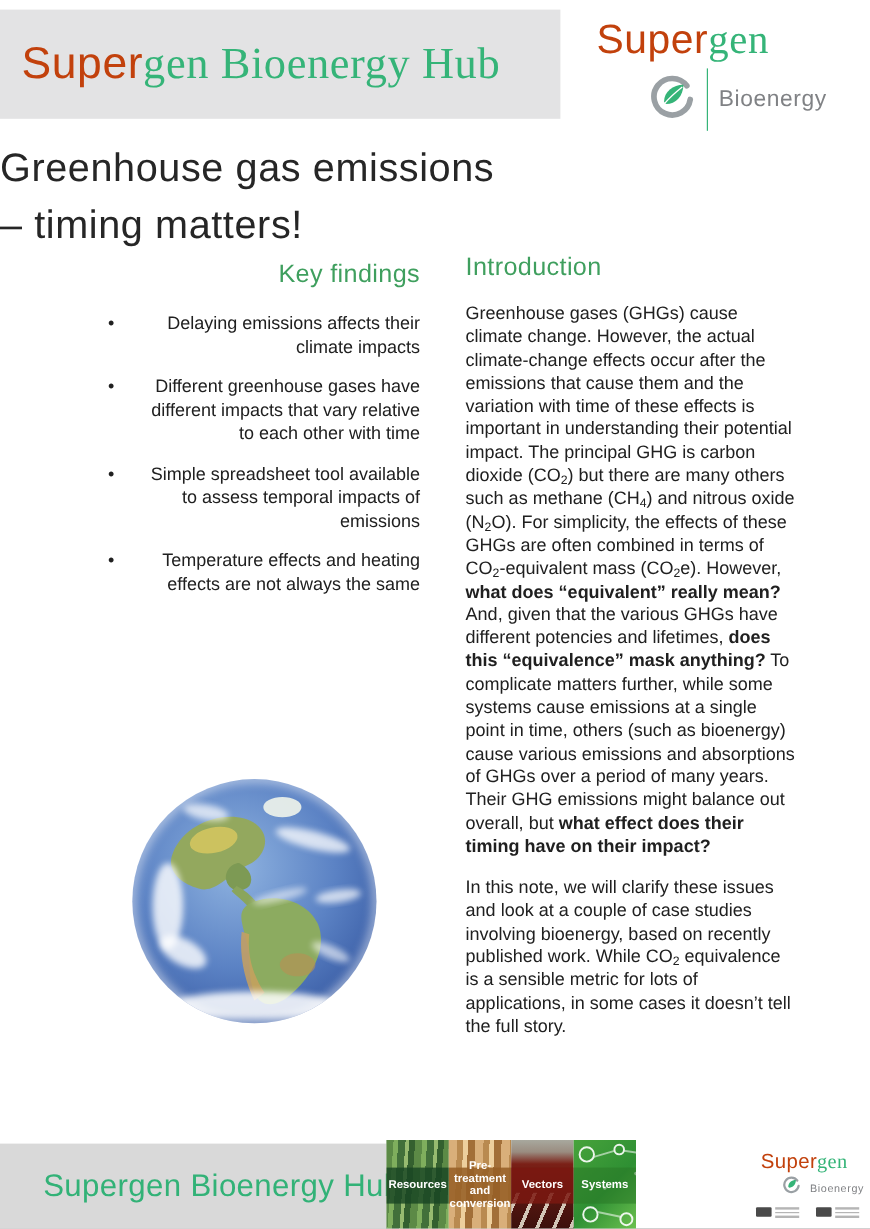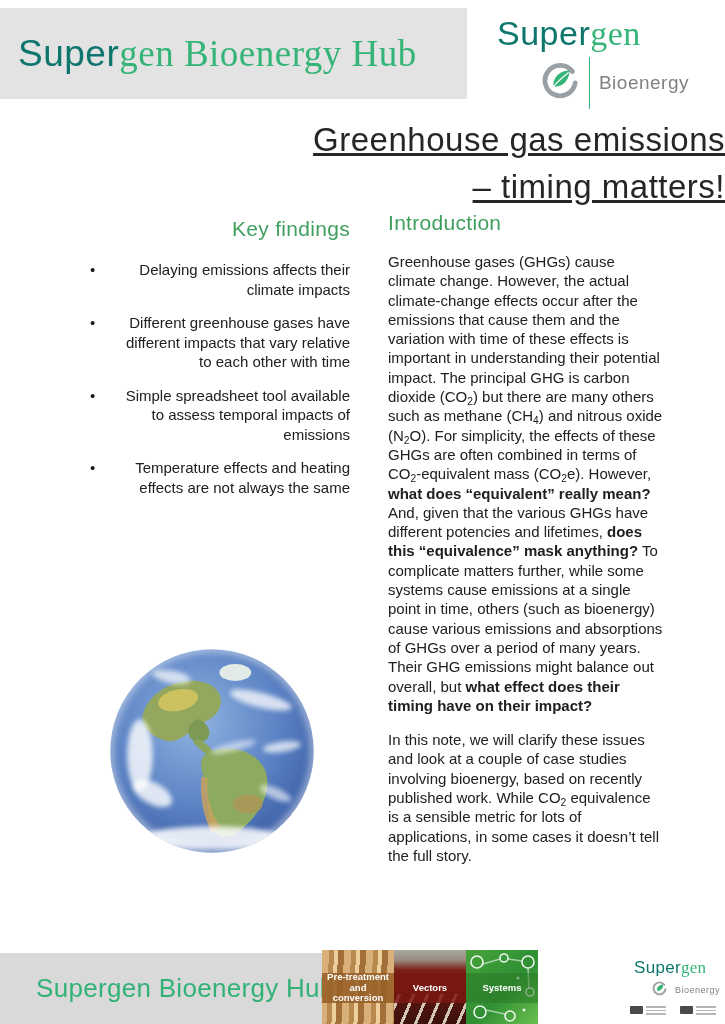--- a/index.html
+++ b/index.html
@@ -9,34 +9,34 @@
     background:#ffffff; overflow:hidden;
     font-family:"Liberation Sans", sans-serif; color:#202020;
   }
 
   
   .banner-left {
     position:absolute; left:0; top:8px; width:467px; height:91px;
     background:#e3e3e4; display:flex; align-items:center; padding-left:18px;
   }
   .banner-left .brand { font-size:37px; letter-spacing:0.5px; white-space:nowrap; }
-  .c-gray { color:#0f766e; }
+  .c-gray { color:#c2410c; }
   .c-green { color:#35b478;font-family:Liberation Serif, serif; }
 
   .logo-right { position:absolute; left:489px; top:14px; width:200px; }
   .logo-right .brand { font-size:34px; letter-spacing:0.5px; padding-left:8px; }
   .logo-right .row2 { display:flex; align-items:center; margin-top:4px; padding-left:52px; }
   .logo-bar { width:3px; height:52px; background:#35b478; margin:0 9px 0 10px; }
   .logo-bioenergy { font-size:19px; color:#808285; letter-spacing:0.5px; }
 
   
   .doc-title {
     position:absolute; left:0; top:116px; width:100%;
-    text-align:right; font-size:33px; line-height:47px;
-    color:#262626; font-weight:400; letter-spacing:0.5px;text-decoration:underline;
+    text-align:left; font-size:33px; line-height:47px;
+    color:#262626; font-weight:400; letter-spacing:0.5px;
   }
 
   
   h2.sect { font-size:21px; font-weight:400; color:#3f9f5e; letter-spacing:0.3px; }
 
   .col-left { position:absolute; left:88px; top:217px; width:262px;text-align:right; }
   .col-left h2 { margin-bottom:19px; }
   .col-left ul { list-style:none; }
   .col-left li {
     position:relative; padding-left:23px; margin-bottom:14px;
@@ -55,21 +55,21 @@
   .earth { position:absolute; left:106px; top:645px; width:212px; height:212px; }
 
   
   .footer-gray {
     position:absolute; left:0; top:953px; width:322px; height:71px;
     background:#d9d9d9; display:flex; align-items:center; padding-left:36px;
   }
   .footer-gray .brand { font-size:26px; letter-spacing:0.3px; color:#32b277; white-space:nowrap; }
 
   .tiles { position:absolute; left:322px; top:950px; width:288px; height:74px; display:flex; }
-  .tile { position:relative; width:72px; height:74px; overflow:hidden; }
+  .tile { position:relative; width:52px; height:74px; overflow:hidden; }
   .tile-band {
     position:absolute; left:0; right:0; top:23px; height:30px; z-index:3;
     display:flex; align-items:center; justify-content:center; text-align:center;
     color:#fff; font-weight:bold; font-size:9.5px; line-height:10.5px; padding:0 3px;
   }
   .tile-resources {
     background:repeating-linear-gradient(94deg,#5c8a46 0 6px,#7fae5d 6px 10px,#42703a 10px 16px,#97bb70 16px 19px,#34602f 19px 24px);
   }
   .tile-resources .tile-band { background:rgba(25,70,35,0.82); }
   .tile-pretreat {
@@ -195,20 +195,23 @@
     <h2 class="sect">Introduction</h2>
     <p><span>Greenhouse gases (GHGs) cause climate change. However, the actual climate-change effects occur after the emissions that cause them and the variation with time of these effects is important in understanding their potential impact. The principal GHG is carbon dioxide (CO</span><span class="sub">2</span><span>) but there are many others such as methane (CH</span><span class="sub">4</span><span>) and nitrous oxide (N</span><span class="sub">2</span><span>O). For simplicity, the effects of these GHGs are often combined in terms of CO</span><span class="sub">2</span><span>-equivalent mass (CO</span><span class="sub">2</span><span>e). However, </span><span class="b">what does “equivalent” really mean?</span><span> And, given that the various GHGs have different potencies and lifetimes, </span><span class="b">does this “equivalence” mask anything?</span><span> To complicate matters further, while some systems cause emissions at a single point in time, others (such as bioenergy) cause various emissions and absorptions of GHGs over a period of many years. Their GHG emissions might balance out overall, but </span><span class="b">what effect does their timing have on their impact?</span></p>
     <p><span>In this note, we will clarify these issues and look at a couple of case studies involving bioenergy, based on recently published work. While CO</span><span class="sub">2</span><span> equivalence is a sensible metric for lots of applications, in some cases it doesn’t tell the full story.</span></p>
   </div>
 
   <div class="footer-gray">
     <div class="brand">Supergen Bioenergy Hub</div>
   </div>
 
   <div class="tiles">
+    <div class="tile tile-resources">
+      <div class="tile-band">Resources</div>
+    </div>
     <div class="tile tile-pretreat">
       <div class="tile-band">Pre-treatment and conversion</div>
     </div>
     <div class="tile tile-vectors">
       <div class="tile-band">Vectors</div>
     </div>
     <div class="tile tile-systems">
       <span class="tile-icons">
         <svg width="72" height="74" viewBox="0 0 72 74">
           <g fill="none" stroke="#ffffff" stroke-width="1.6" opacity="0.9">

